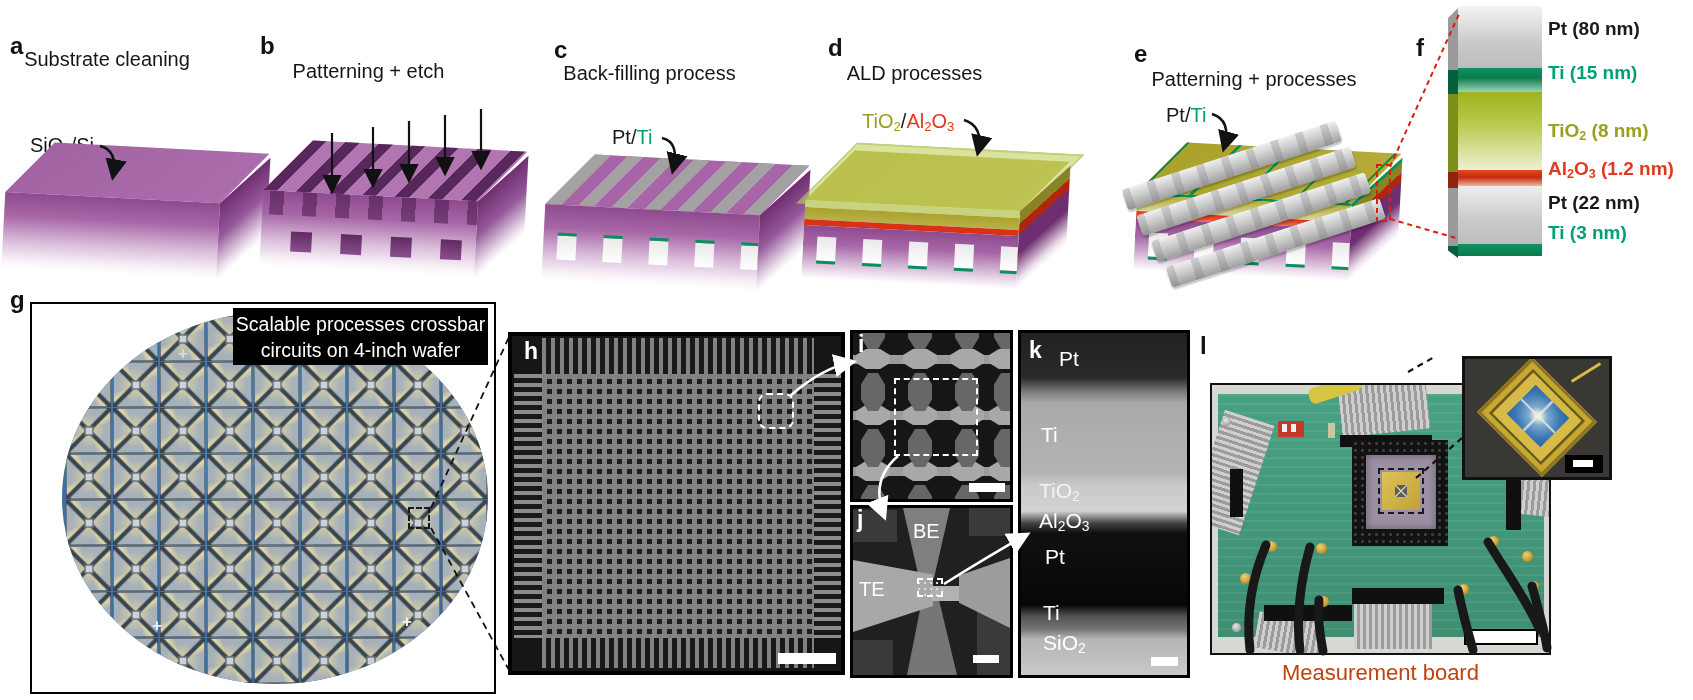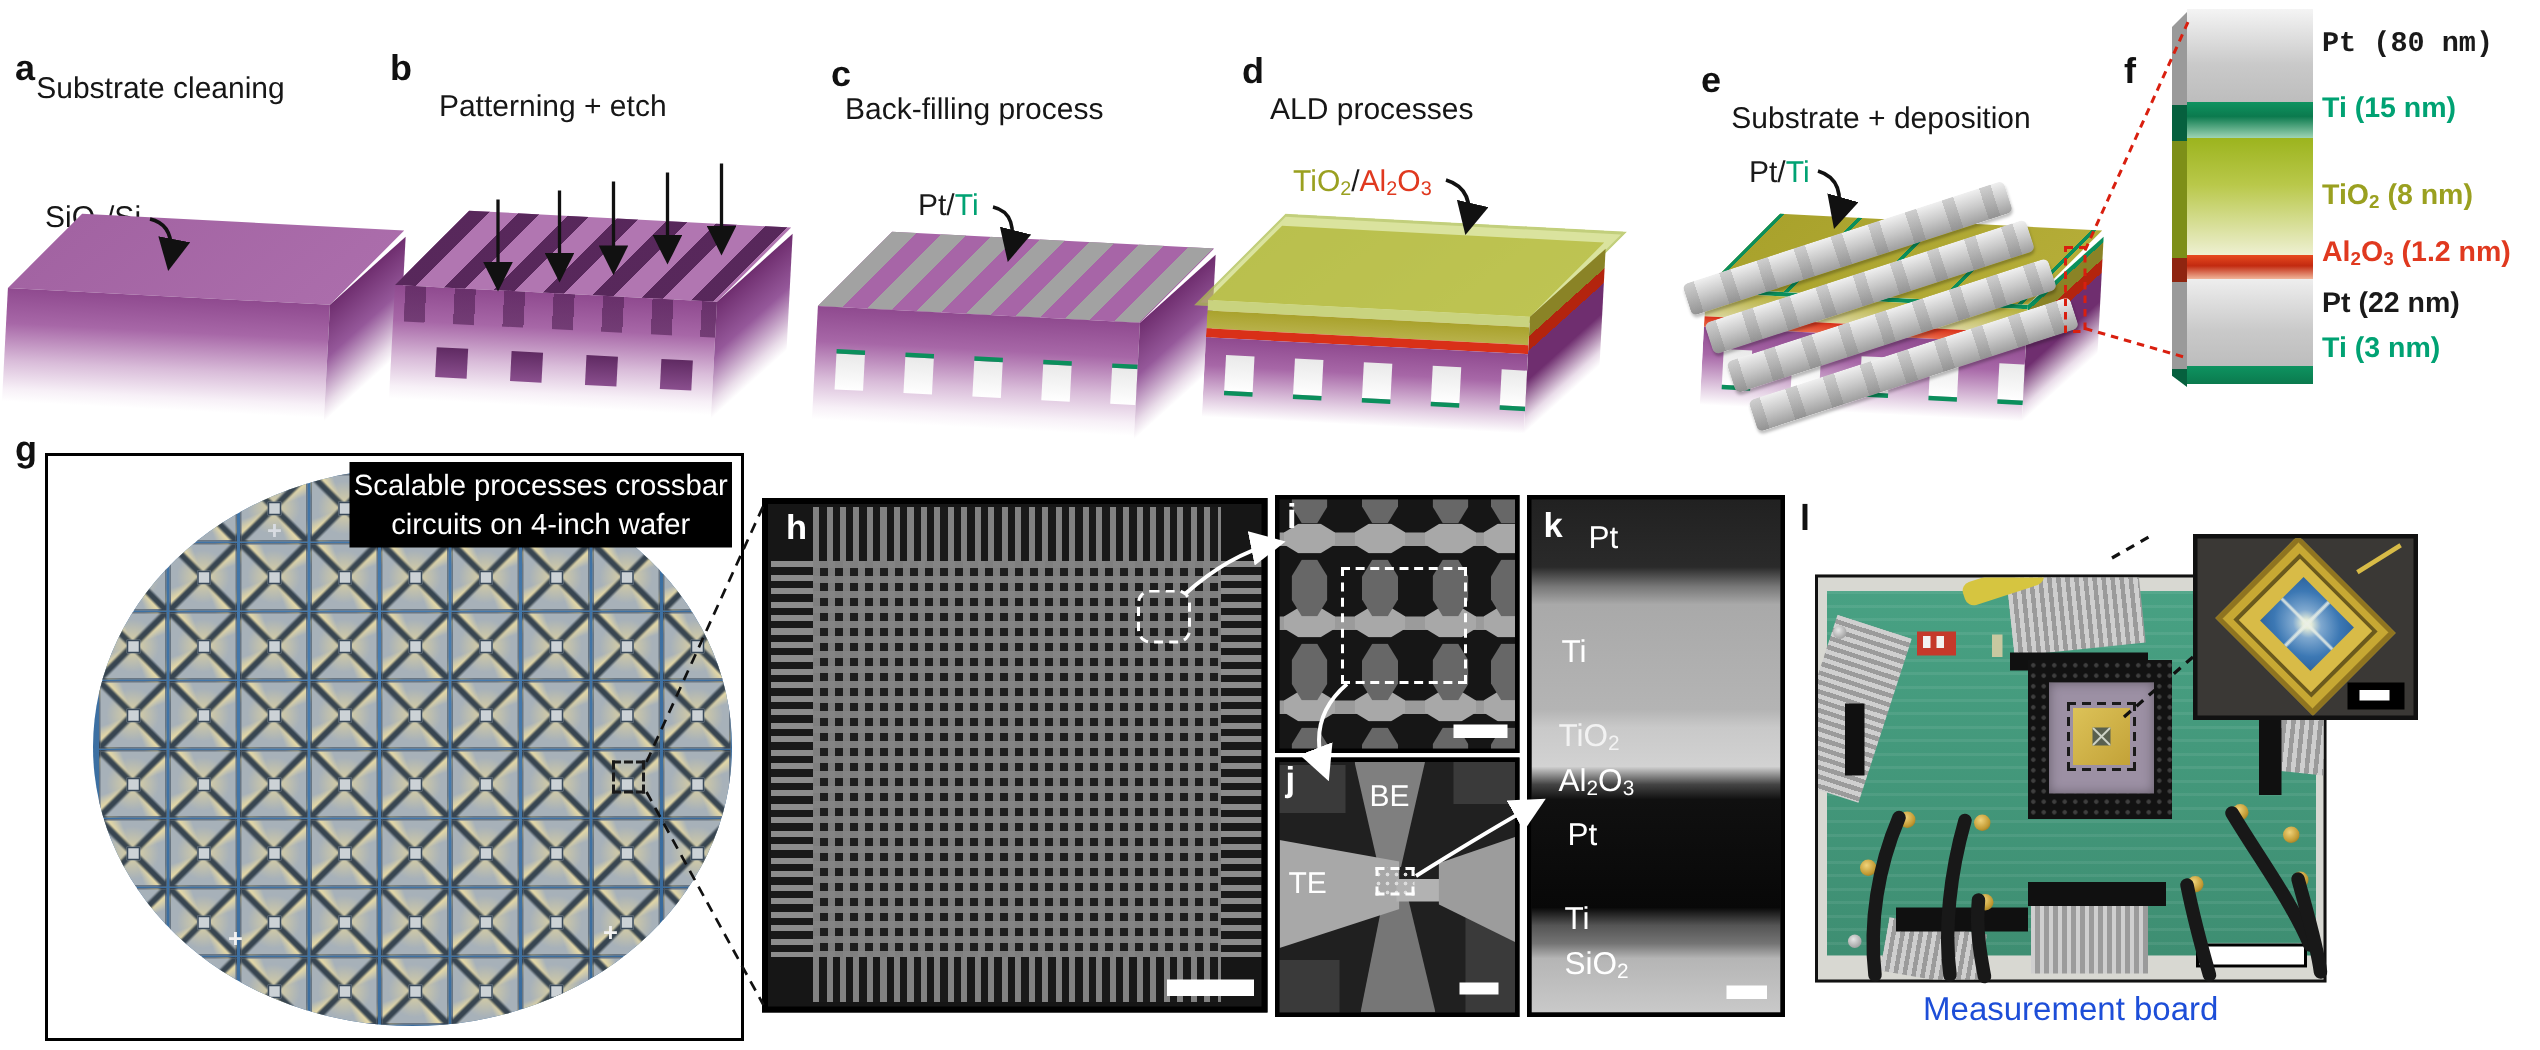--- a/index.html
+++ b/index.html
@@ -96,38 +96,38 @@
   .screw{position:absolute;width:9px;height:9px;border-radius:50%;background:radial-gradient(circle at 40% 35%,#e6e6e6,#8a8a8a);}
   .dip{position:absolute;left:66px;top:36px;width:26px;height:16px;background:#c5392b;}
   .dip i{position:absolute;top:3px;width:5px;height:8px;background:#f2f2f2;}
   .inset{position:absolute;left:1462px;top:356px;width:150px;height:124px;border:3px solid #111;background:#3a3835;box-sizing:border-box;overflow:hidden;}
   .golddia{position:absolute;left:22px;top:8px;width:100px;height:100px;transform:rotate(45deg) scale(.92,.78);
       background:#d8bb47;border:4px solid #8f7420;box-sizing:border-box;box-shadow:inset 0 0 0 6px #c7a833, inset 0 0 0 9px #6b5a1d;}
   .bluedia{position:absolute;left:48px;top:32px;width:50px;height:50px;transform:rotate(45deg) scale(.95,.82);
       background-image:linear-gradient(0deg,rgba(0,0,0,0) 46%,rgba(235,240,230,.8) 49% 51%,rgba(0,0,0,0) 54%),
        linear-gradient(90deg,rgba(0,0,0,0) 46%,rgba(235,240,230,.8) 49% 51%,rgba(0,0,0,0) 54%),
        radial-gradient(circle,#e6edd9 0 9%,#7fa8cf 30%,#3c78b4 70%,#2e659f 100%);}
-  .caption{position:absolute;left:1210px;top:660px;width:341px;text-align:center;font-size:22px;color:#1d4ed8;}
+  .caption{position:absolute;left:1210px;top:660px;width:341px;text-align:center;font-size:22px;color:#c2410c;}
   .overlay{position:absolute;left:0;top:0;pointer-events:none;}
 </style>
 </head>
 <body>
 
 <div class="fig">
 
   <div class="plabel" style="left:10px;top:32px">a</div>
   <div class="ptitle" style="left:22px;top:48px;width:170px">Substrate cleaning</div>
   <div class="plabel" style="left:260px;top:32px">b</div>
   <div class="ptitle" style="left:276px;top:60px;width:185px">Patterning + etch</div>
   <div class="plabel" style="left:554px;top:36px">c</div>
   <div class="ptitle" style="left:552px;top:62px;width:195px">Back-filling process</div>
   <div class="plabel" style="left:828px;top:34px">d</div>
   <div class="ptitle" style="left:842px;top:62px;width:145px">ALD processes</div>
   <div class="plabel" style="left:1134px;top:40px">e</div>
-  <div class="ptitle" style="left:1146px;top:68px;width:216px">Substrate + deposition</div>
+  <div class="ptitle" style="left:1146px;top:68px;width:216px">Patterning + processes</div>
   <div class="plabel" style="left:1416px;top:34px">f</div>
   <div class="plabel" style="left:10px;top:286px">g</div>
   <div class="plabel" style="left:1200px;top:332px">l</div>
 
   <div class="matlab" style="left:30px;top:134px">
     <span>SiO</span><span class="sub">2</span><span>/Si</span>
   </div>
   <div class="matlab" style="left:612px;top:126px">
     <span style="color: rgb(26, 26, 26);">Pt/</span><span style="color: rgb(0, 162, 115);">Ti</span>
   </div>
@@ -207,21 +207,21 @@
 
   <div class="f-left"></div>
   <div>
     <div class="f-band" style="top:6px;height:62px;background:linear-gradient(180deg,#f4f4f4,#c9c9c9 60%,#bdbdbd)"></div>
     <div class="f-band" style="top:68px;height:24px;background:linear-gradient(180deg,#0e9360,#0b7a4e 40%,#9ed4b4)"></div>
     <div class="f-band" style="top:92px;height:78px;background:linear-gradient(180deg,#9cb41e,#b9c84a 40%,#eef0d2)"></div>
     <div class="f-band" style="top:170px;height:16px;background:linear-gradient(180deg,#e8491f,#c22a10 45%,#f0b59a)"></div>
     <div class="f-band" style="top:186px;height:58px;background:linear-gradient(180deg,#eee,#c9c9c9 60%,#bdbdbd)"></div>
     <div class="f-band" style="top:244px;height:12px;background:linear-gradient(180deg,#0e9360,#0b7a4e)"></div>
   </div>
-  <div class="f-lab" style="top: 18px; color: rgb(26, 26, 26); font-family: Liberation Mono, monospace;"><span>Pt</span><span class="sub"></span><span></span><span class="sub"></span><span> (80 nm)</span></div>
+  <div class="f-lab" style="top: 18px; color: rgb(26, 26, 26);"><span>Pt</span><span class="sub"></span><span></span><span class="sub"></span><span> (80 nm)</span></div>
   <div class="f-lab" style="top: 62px; color: rgb(0, 162, 115);"><span>Ti</span><span class="sub"></span><span></span><span class="sub"></span><span> (15 nm)</span></div>
   <div class="f-lab" style="top: 120px; color: rgb(154, 160, 32);"><span>TiO</span><span class="sub">2</span><span></span><span class="sub"></span><span> (8 nm)</span></div>
   <div class="f-lab" style="top: 158px; color: rgb(224, 57, 31);"><span>Al</span><span class="sub">2</span><span>O</span><span class="sub">3</span><span> (1.2 nm)</span></div>
   <div class="f-lab" style="top: 192px; color: rgb(26, 26, 26);"><span>Pt</span><span class="sub"></span><span></span><span class="sub"></span><span> (22 nm)</span></div>
   <div class="f-lab" style="top: 222px; color: rgb(0, 162, 115);"><span>Ti</span><span class="sub"></span><span></span><span class="sub"></span><span> (3 nm)</span></div>
 
   <div class="g-box">
     <div class="wafer">
         <div id="wafer-tiles" class="abs" style="left:0;top:0;width:100%;height:100%">
           <div class="wtile" style="left: 4px; top: 4px;"></div>

